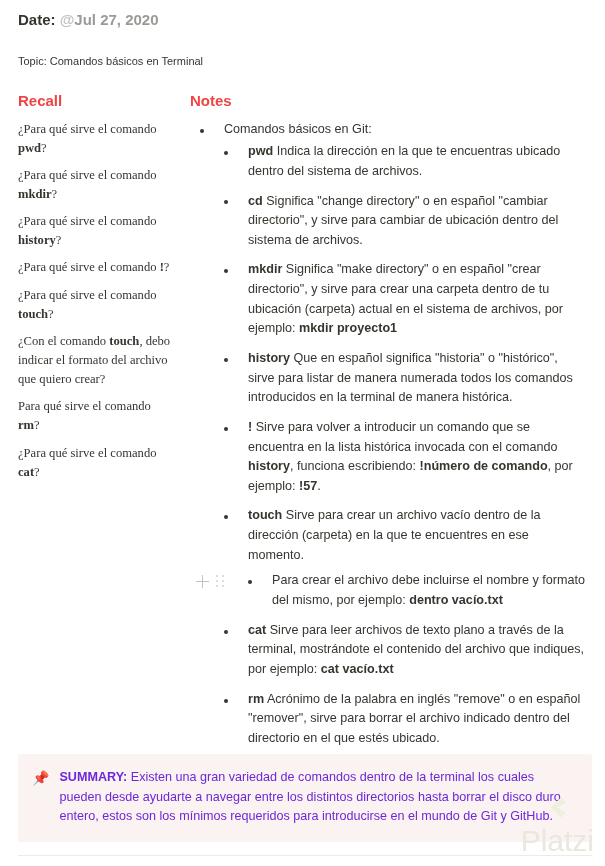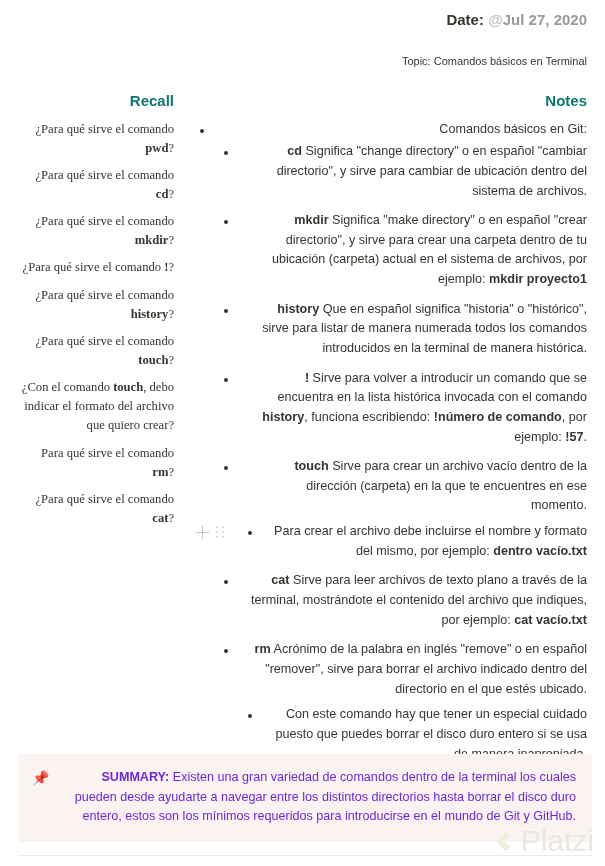--- a/index.html
+++ b/index.html
@@ -3,37 +3,37 @@
 <meta charset="utf-8">
 <style>
   * { margin:0; padding:0; box-sizing:border-box; }
   html, body {
     width:605px; height:866px;
     background:#ffffff;
     font-family:"Liberation Sans", sans-serif;
     color:#37352f;
     overflow:hidden;
   }
-  .page { position:relative; width:605px; height:866px; padding:0 18px;text-align:right; }
+  .page { position:relative; width:605px; height:866px; padding:0 18px; }
 
   
   .meta-line { font-size:15px; font-weight:bold; line-height:1.35; padding-top:10px; }
   .meta-line .label { color:#37352f; }
   .date-val { color:#9b9a97; font-weight:bold; }
   .date-val .at { color:#c4c3c0; font-weight:bold; }
 
   .topic-line { font-size:11px; font-weight:normal; line-height:1.35; margin-top:24px; }
 
   
   .columns { display:flex; margin-top:22px; align-items:flex-start; }
   .col-recall { width:172px; flex:0 0 172px; padding-right:16px; }
   .col-notes  { flex:1 1 auto; position:relative; }
 
   .col-head {
-    font-size:15px; font-weight:bold; color:#0f766e;
+    font-size:15px; font-weight:bold; color:#ef4444;
     line-height:1.3; margin-bottom:9px;
   }
 
   
   .recall-item {
     font-size:12.6px; line-height:1.52; color:#37352f;
     margin-bottom:8px;
     font-family:Liberation Serif, serif;
   }
   .recall-item b { font-weight:bold; }
@@ -81,21 +81,21 @@
     display:flex; gap:10px; align-items:flex-start;
   }
   .callout .pin { font-size:14px; line-height:1.45; flex:0 0 auto; }
   .callout .ctext { font-size:12.6px; line-height:1.56; color:#6d28d9; }
   .callout .ctext b { font-weight:bold; }
 
   
   .watermark {
     position:absolute; right:-2px; bottom:-14px;
     display:flex; align-items:center; gap:5px;
-    pointer-events:none; user-select:none;
+    pointer-events:none; user-select:none;flex-direction:column;
   }
   .watermark .wm-mark { width:27px; height:27px; }
   .watermark .wm-text {
     font-size:30px; color:#e9e7de; font-weight:normal; letter-spacing:0px;
     line-height:1;
   }
 
   .bottom-rule {
     position:absolute; left:18px; right:13px; bottom:10px;
     height:1px; background:#ebebea;
@@ -112,38 +112,41 @@
   </div>
 
   <div class="topic-line">Topic: Comandos básicos en Terminal</div>
 
   <div class="columns">
 
     <div class="col-recall">
       <div class="col-head">Recall</div>
 
       <div class="recall-item"><span>¿Para qué sirve el comando </span><b>pwd</b><span>?</span></div>
-      <div class="recall-item"><span>¿Para qué sirve el comando </span><b>cd</b><span>?</span></div>
       <div class="recall-item"><span>¿Para qué sirve el comando </span><b>mkdir</b><span>?</span></div>
+      <div class="recall-item"><span>¿Para qué sirve el comando </span><b>history</b><span>?</span></div>
       <div class="recall-item"><span>¿Para qué sirve el comando </span><b>!</b><span>?</span></div>
-      <div class="recall-item"><span>¿Para qué sirve el comando </span><b>history</b><span>?</span></div>
       <div class="recall-item"><span>¿Para qué sirve el comando </span><b>touch</b><span>?</span></div>
       <div class="recall-item"><span>¿Con el comando </span><b>touch</b><span>, debo indicar el formato del archivo que quiero crear?</span></div>
       <div class="recall-item"><span>Para qué sirve el comando </span><b>rm</b><span>?</span></div>
       <div class="recall-item"><span>¿Para qué sirve el comando </span><b>cat</b><span>?</span></div>
     </div>
 
     <div class="col-notes">
       <div class="col-head">Notes</div>
 
       <div class="bullet-row lvl1">
         <span class="dot"></span>
         <span class="txt">Comandos básicos en Git:</span>
       </div>
 
+      <div class="bullet-row lvl2">
+        <span class="dot"></span>
+        <span class="txt"><b>pwd</b><span> Indica la dirección en la que te encuentras ubicado dentro del sistema de archivos.</span></span>
+      </div>
 
       <div class="bullet-row lvl2">
         <span class="dot"></span>
         <span class="txt"><b>cd</b><span> Significa "change directory" o en español "cambiar directorio", y sirve para cambiar de ubicación dentro del sistema de archivos.</span></span>
       </div>
 
       <div class="bullet-row lvl2">
         <span class="dot"></span>
         <span class="txt"><b>mkdir</b><span> Significa "make directory" o en español "crear directorio", y sirve para crear una carpeta dentro de tu ubicación (carpeta) actual en el sistema de archivos, por ejemplo: </span><b>mkdir proyecto1</b></span>
       </div>

